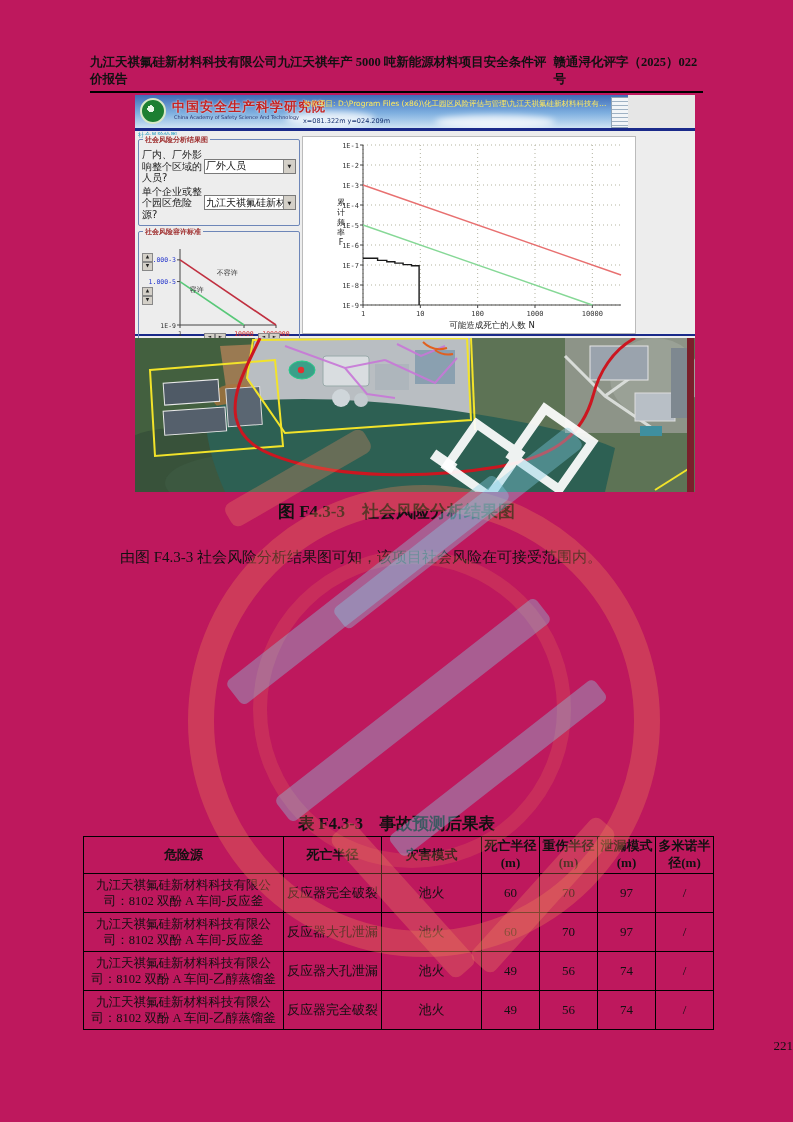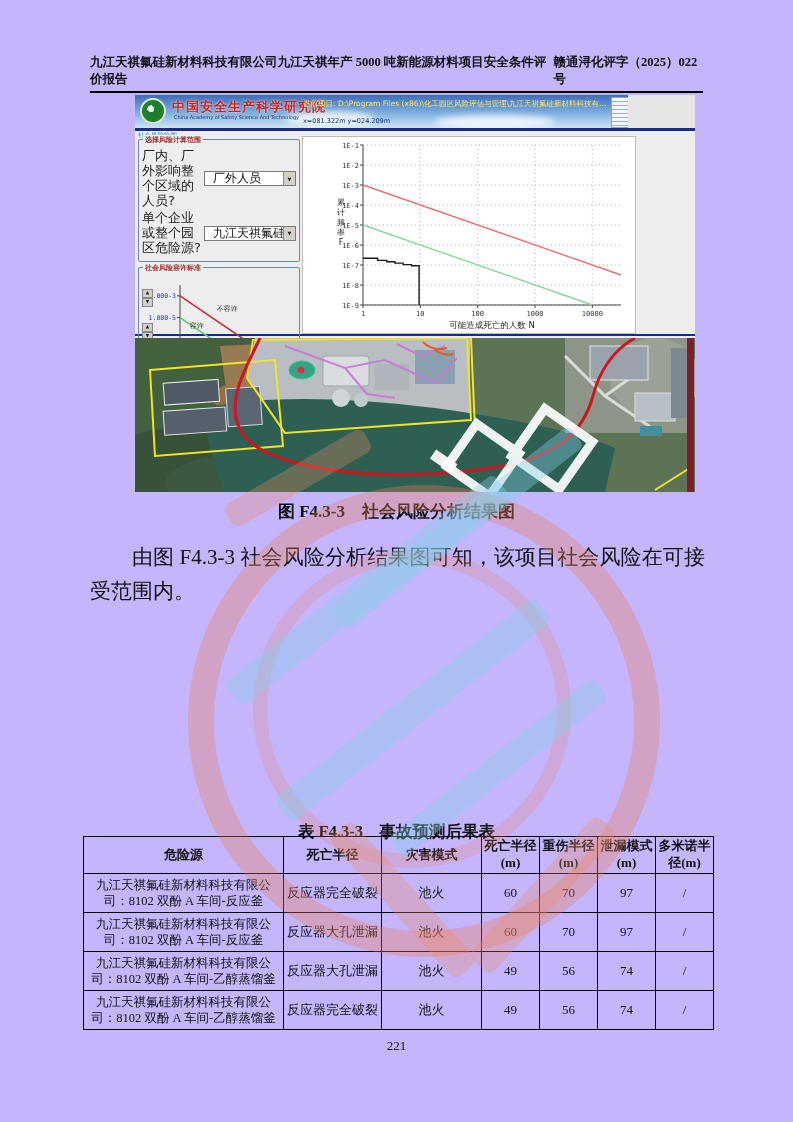--- a/index.html
+++ b/index.html
@@ -1,16 +1,16 @@
 <!DOCTYPE html>
 <html><head>
 <meta charset="utf-8">
 <style>
   html,body{margin:0;padding:0;background:#888;}
-  .page{position:relative;width:793px;height:1122px;background:#c4b5fd;margin:0 auto;overflow:hidden;
+  .page{position:relative;width:793px;height:1122px;background:#be185d;margin:0 auto;overflow:hidden;
         font-family:"Liberation Serif",serif;color:#111;}
   
   .doc-header{position:absolute;left:90px;top:54px;width:613px;display:flex;justify-content:space-between;
     align-items:flex-end;border-bottom:2.5px solid #000;padding-bottom:3px;font-size:12.5px;font-weight:bold;}
   .doc-header .hl{letter-spacing:0;}
   
   .figure{position:absolute;left:135px;top:95px;width:560px;height:397px;background:#ededed;font-family:"DejaVu Sans",sans-serif;}
   .titlebar{position:absolute;left:0;top:0;width:560px;height:33px;background:#e6e6e6;border-bottom:3px solid #1a2a8a;}
   .titlebar-blue{position:absolute;left:0;top:0;width:493px;height:33px;
     background:linear-gradient(180deg,#3f6cb8 0%,#7fb0e0 55%,#cfe4f4 100%);overflow:hidden;}
@@ -27,49 +27,49 @@
   .hq-building{position:absolute;left:476px;top:2px;width:22px;height:29px;
     background:repeating-linear-gradient(180deg,#f2f5f8 0 3px,#9fb2c4 3px 4px);
     border:1px solid #8fa2b4;}
   
   .dialog{position:absolute;left:0;top:36px;width:560px;height:205px;background:#ededed;border-bottom:2px solid #1a2a8a;box-sizing:border-box;}
   .dialog-title{position:absolute;left:3px;top:0px;font-size:6.5px;color:#2a9ec0;}
   .left-panel{position:absolute;left:3px;top:8px;width:162px;height:196px;}
   .groupbox{position:relative;border:1px solid #6d86b8;border-radius:2px;margin-bottom:5px;padding:7px 3px 3px 3px;}
   .groupbox>.legend{position:absolute;top:-5px;left:4px;background:#ededed;padding:0 2px;font-size:7px;color:#a03030;font-weight:bold;}
   .combo-row{display:flex;align-items:center;margin:2px 0;}
-  .combo-label{width:62px;font-size:13px;line-height:1.15;color:#222;}
+  .combo-label{width:62px;font-size:10px;line-height:1.15;color:#222;}
   .combo{flex:1;display:flex;height:13px;background:#fff;border:1px solid #7a7a7a;align-items:center;overflow:hidden;}
-  .combo .val{flex:1;font-size:12px;padding:0 1px;white-space:nowrap;overflow:hidden;color:#111;margin-left:7px;}
+  .combo .val{flex:1;font-size:10px;padding:0 1px;white-space:nowrap;overflow:hidden;color:#111;}
   .combo .arrow{width:11px;height:100%;background:#d4d0c8;border-left:1px solid #888;font-size:5px;
     display:flex;align-items:center;justify-content:center;color:#222;}
   .mini-wrap{position:relative;height:128px;}
   .spin{position:absolute;display:flex;flex-direction:column;}
   .spin.h{flex-direction:row;}
   .spin b{display:block;width:9px;height:7px;background:#d4d0c8;border:1px solid #888;font-size:4.5px;
     line-height:6px;text-align:center;color:#222;font-weight:normal;}
   .btn-grid{display:grid;grid-template-columns:72px 82px;gap:4px 4px;margin-top:6px;margin-left:6px;}
   .vb-btn{height:16px;background:#d4d0c8;border:1px solid #404040;box-shadow:inset 1px 1px 0 #fff,inset -1px -1px 0 #9a9a9a;
     font-size:7.5px;display:flex;align-items:center;justify-content:center;color:#111;font-family:"DejaVu Sans",sans-serif;}
   .chart-box{position:absolute;left:167px;top:5px;width:302px;height:196px;background:#fff;border:1px solid #bbb;padding-left:30px;}
   
   .map{position:absolute;left:0;top:243px;width:560px;height:154px;background:#4c6448;}
   
   .fig-caption{position:absolute;left:0;top:500px;width:793px;text-align:center;font-size:17px;font-weight:bold;}
-  .body-text{position:absolute;left:90px;top:541px;width:615px;font-size:21px;line-height:33.5px;text-align:justify;}
+  .body-text{position:absolute;left:90px;top:541px;width:615px;font-size:15px;line-height:33.5px;text-align:justify;}
   .body-text p{margin:0;text-indent:2em;}
-  .tbl-caption{position:absolute;left:0;top:813px;width:793px;text-align:center;font-size:16.5px;font-weight:bold;margin-top:8px;}
+  .tbl-caption{position:absolute;left:0;top:813px;width:793px;text-align:center;font-size:16.5px;font-weight:bold;}
   .tbl-wrap{position:absolute;left:83px;top:836px;width:630px;}
   table.pred{border-collapse:collapse;width:100%;table-layout:fixed;}
   table.pred th,table.pred td{border:1.4px solid #000;text-align:center;vertical-align:middle;
     font-size:13px;line-height:1.3;padding:1px 2px;}
   table.pred th{font-weight:bold;height:34px;}
   table.pred td{height:36px;}
   table.pred td.src{font-size:12.5px;}
-  .page-num{position:absolute;left:0;top:1038px;width:793px;text-align:center;font-size:13px;}
+  .page-num{position:absolute;left:0;top:1038px;width:793px;text-align:right;font-size:13px;}
   
   .stamp{position:absolute;left:158px;top:425px;width:525px;height:590px;pointer-events:none;z-index:6;}
   .stamp .ring{position:absolute;left:30px;top:60px;width:420px;height:420px;border-radius:50%;
     border:26px solid rgba(235,125,85,.34);}
   .stamp .ring2{position:absolute;left:95px;top:125px;width:290px;height:290px;border-radius:50%;
     border:14px solid rgba(235,125,85,.22);}
   .stamp .bar{position:absolute;background:rgba(135,208,232,.38);border-radius:6px;}
   .stamp .obar{position:absolute;background:rgba(238,140,95,.30);border-radius:8px;}
   .z1{left:40px;top:150px;width:340px;height:30px;transform:rotate(-38deg);}
   .z2{left:150px;top:90px;width:300px;height:26px;transform:rotate(-38deg);}
@@ -103,21 +103,21 @@
         <div class="hq-building"></div>
 
       </div>
     </div>
 
     <div class="dialog">
       <div class="dialog-title">社会风险绘图</div>
 
       <div class="left-panel">
         <div class="groupbox">
-          <span class="legend">选择风险计算范围</span>
+          <span class="legend">社会风险分析结果图</span>
           <div class="combo-row">
             <div class="combo-label">厂内、厂外影响整个区域的人员?</div>
             <div class="combo">
               <span class="val">厂外人员</span>
               <span class="arrow">▼</span>
             </div>
           </div>
           <div class="combo-row">
             <div class="combo-label">单个企业或整个园区危险源?</div>
             <div class="combo">

